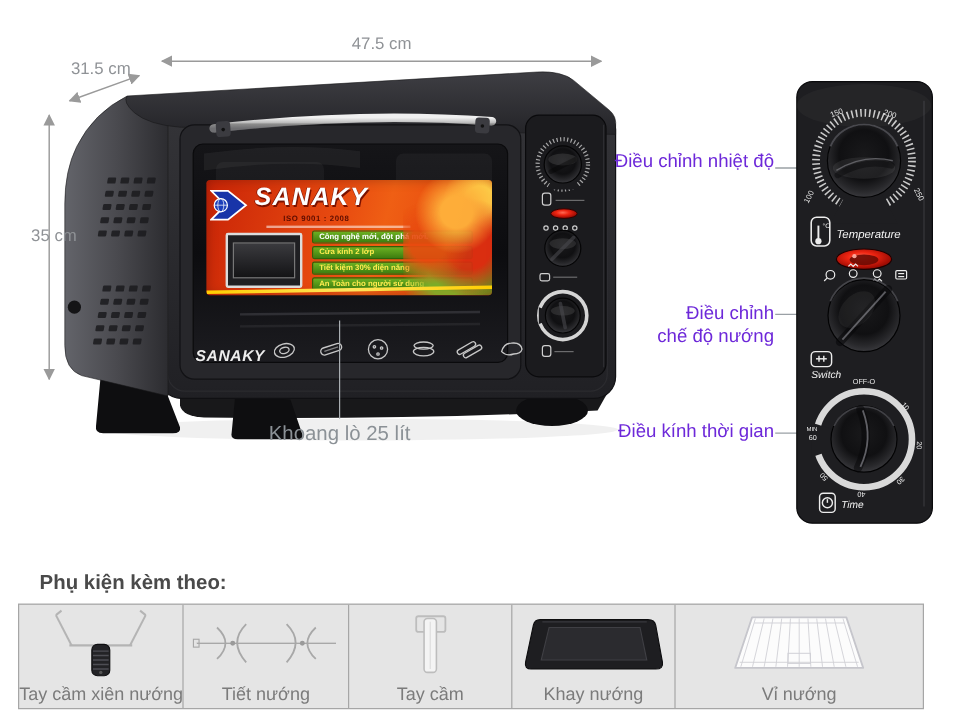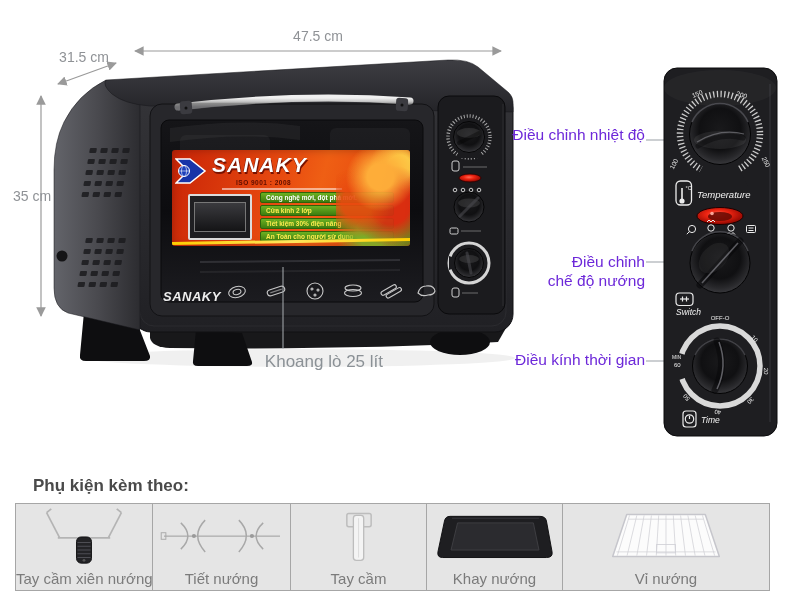--- a/index.html
+++ b/index.html
@@ -4,22 +4,22 @@
 <style>
   html,body{margin:0;padding:0;background:#fff;}
   body{width:800px;height:600px;position:relative;overflow:hidden;
        font-family:"Liberation Sans", sans-serif;}
   .canvas{position:absolute;left:0;top:0;width:800px;height:600px;}
   .art{position:absolute;left:0;top:0;}
   .txt{position:absolute;}
   .dim{color:#8f9296;font-size:14px;}
   .dim-w{left:133px;top:28px;width:370px;text-align:center;}
   .dim-d{left:44px;top:49px;width:80px;text-align:center;}
-  .dim-h{left:12px;top:188px;width:40px;text-align:center;}
-  .capacity{left:183px;top:352px;width:200px;text-align:right;color:#8b9196;font-size:17px;}
+  .dim-h{left:0;top:188px;width:40px;text-align:right;padding-left:24px;}
+  .capacity{left:183px;top:352px;width:200px;text-align:center;color:#8b9196;font-size:17px;}
   .callout{color:#6d28d9;font-size:15.5px;}
   .co-temp{right:155px;top:126px;text-align:right;}
   .co-mode{right:155px;top:252px;text-align:right;line-height:19px;}
   .co-time{right:155px;top:351px;text-align:right;}
 
   
   .sticker{position:absolute;left:172px;top:150px;width:238px;height:96px;border-radius:3px;
     background:linear-gradient(105deg,#c92407,#e84b10 45%,#ef5f14 60%,#e23a0a);
     box-shadow:inset 0 0 10px rgba(0,0,0,.25);overflow:hidden;}
   .s-logo{position:absolute;left:3px;top:4px;width:34px;height:34px;}

